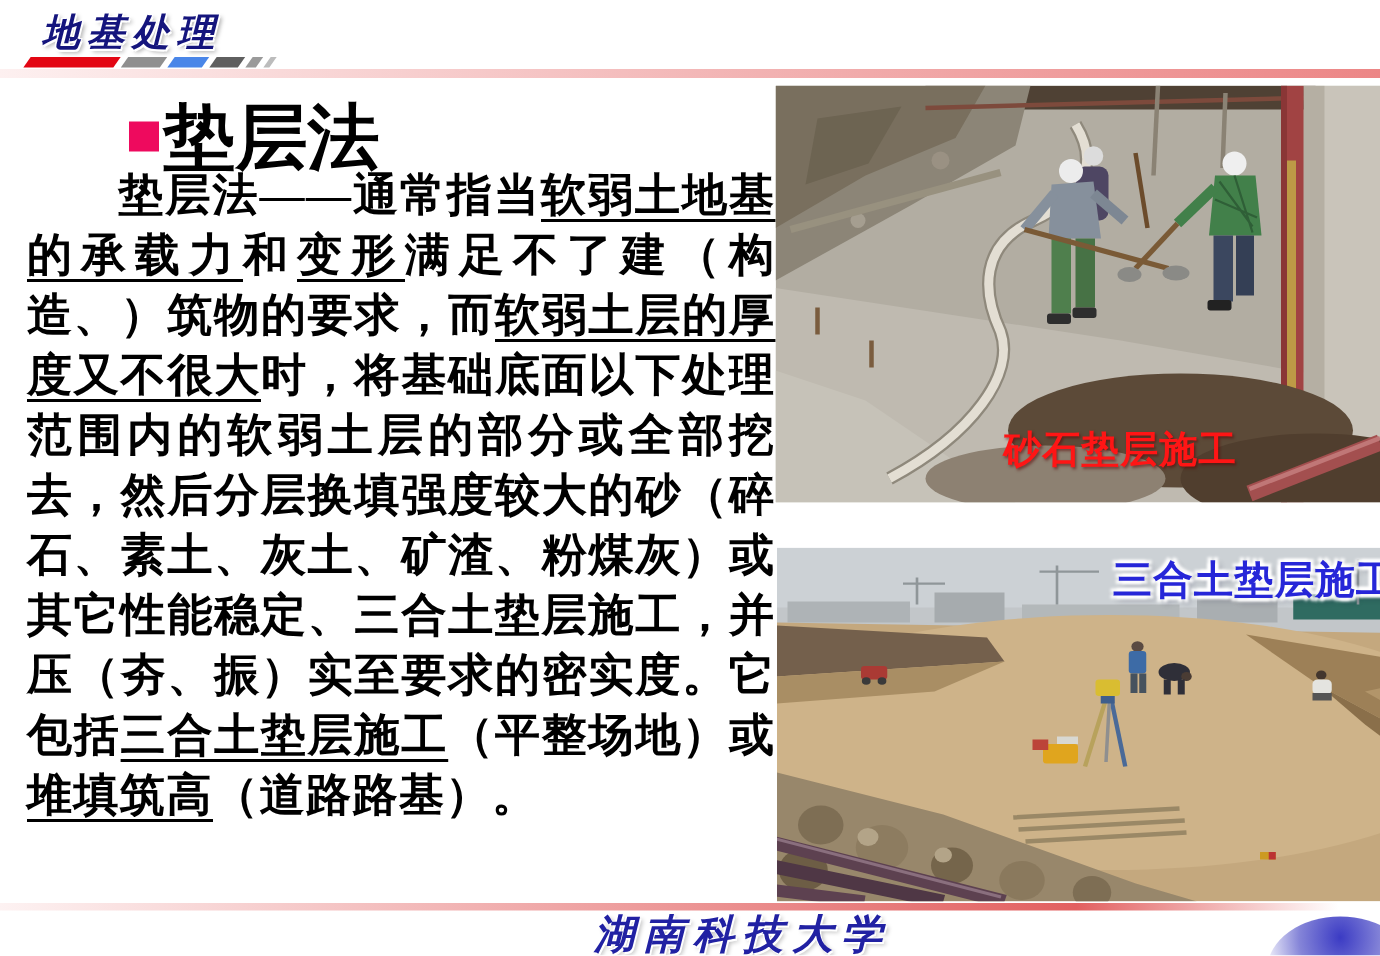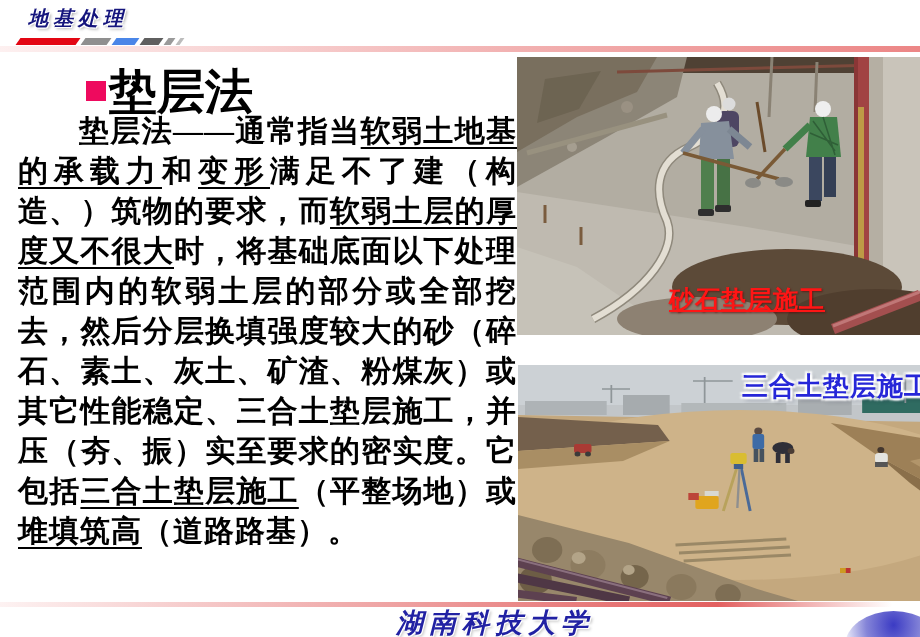--- a/index.html
+++ b/index.html
@@ -1,20 +1,20 @@
 <!DOCTYPE html>
 <html><head>
 <meta charset="utf-8">
 <style>
   html,body{margin:0;padding:0;background:#fff;}
   .slide{position:relative;width:920px;height:637px;overflow:hidden;background:#fff;
          font-family:"Liberation Sans","DejaVu Sans",sans-serif;}
 
   
-  .course-title{position:absolute;left:28px;top:5px;font-size:20px;font-weight:bold;
+  .course-title{position:absolute;left:28px;top:5px;font-size:25px;font-weight:bold;
     font-style:italic;letter-spacing:5px;
     font-family:"Liberation Serif","DejaVu Serif",serif;
     text-shadow:-1px -1px 0 #fff,1px -1px 0 #fff,-1px 1px 0 #fff,1px 1px 0 #fff,2px 2px 3px rgba(0,0,0,.35);}
   .accent-bar{position:absolute;left:18px;top:38px;display:flex;gap:5px;}
   .seg{height:7px;transform:skewX(-35deg);}
   .seg-red{width:60px;background:#e30613;}
   .seg-gray{width:26px;background:#8f8f8f;}
   .seg-blue{width:23px;background:#4a86e8;}
   .seg-dgray{width:19px;background:#5f5f5f;}
   .seg-s1{width:7px;background:#9a9a9a;}
@@ -138,21 +138,21 @@
         <path d="M293,60 L320,60 L324,100 L289,100 Z" fill="#42804a"></path>
         <path d="M296,64 l22,30 M306,60 l12,38 M293,76 l28,12" stroke="#2f5f37" stroke-width="1.5" fill="none"></path>
         <line x1="293" y1="68" x2="268" y2="92" stroke="#42804a" stroke-width="7"></line>
         <rect x="292" y="100" width="13" height="44" fill="#3b475f"></rect>
         <rect x="307" y="100" width="12" height="40" fill="#343f55"></rect>
         <rect x="288" y="143" width="16" height="7" rx="2" fill="#222222"></rect>
         <line x1="268" y1="92" x2="240" y2="122" stroke="#7a5a36" stroke-width="3.5"></line>
         <ellipse cx="236" cy="126" rx="8" ry="5" fill="#8a8a86"></ellipse>
       </g>
     </svg>
-    <figcaption class="caption caption-red" style="color: rgb(255, 21, 21); text-decoration: underline;">砂石垫层施工</figcaption>
+    <figcaption class="caption caption-red" style="color: rgb(255, 21, 21);">砂石垫层施工</figcaption>
   </figure>
 
   <figure class="photo photo-bottom">
     <svg viewBox="0 0 402 236" preserveAspectRatio="none">
       <rect width="402" height="60" fill="#ccd1d5"></rect>
       <rect y="40" width="402" height="20" fill="#c2c6c9"></rect>
       <g>
         <rect x="6" y="36" width="70" height="14" fill="#aeb3b6"></rect>
         <rect x="90" y="30" width="40" height="20" fill="#a6abae"></rect>
         <rect x="140" y="38" width="90" height="12" fill="#b3b8ba"></rect>

